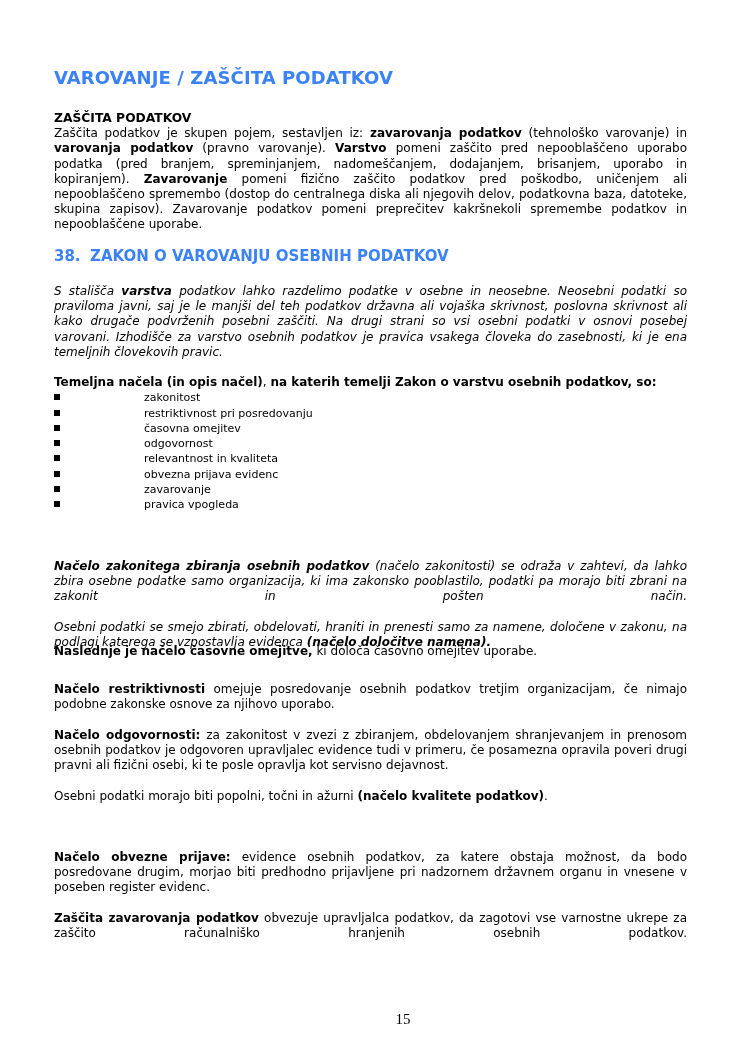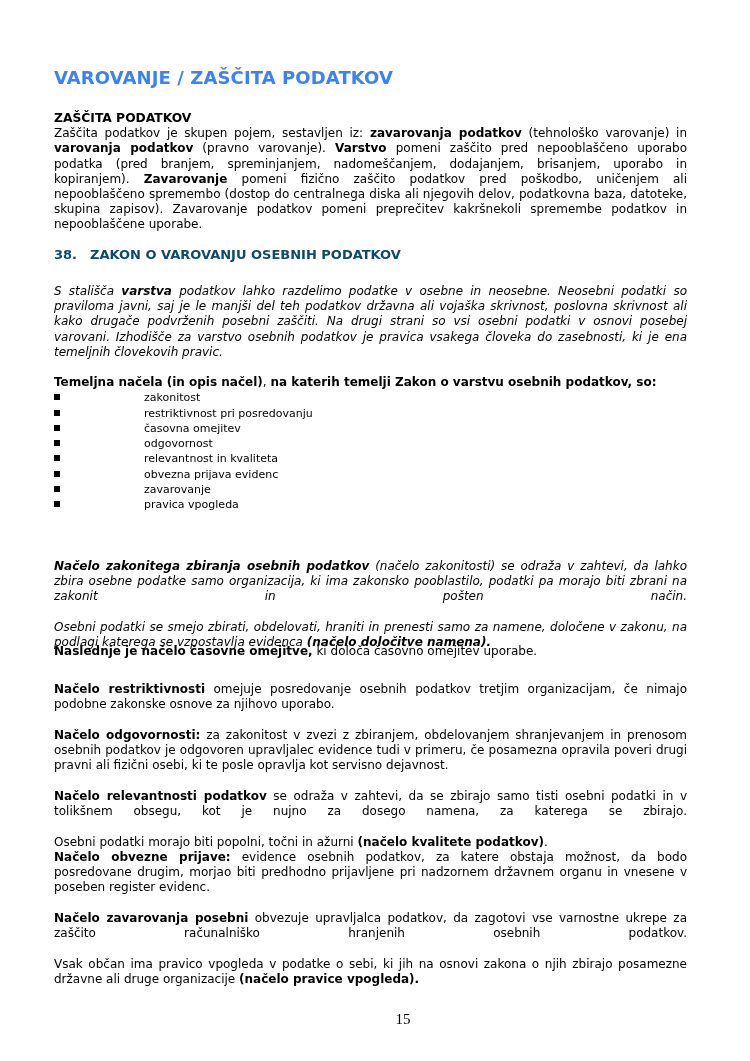--- a/index.html
+++ b/index.html
@@ -7,21 +7,21 @@
          font-family: "DejaVu Sans", sans-serif; color: #000; }
   .page { position: absolute; left: 54px; top: 0; width: 633px; }
   .title { position: absolute; top: 67px; left: 0; width: 633px; text-align: left;
            color: #3b82f6; font-weight: bold; font-size: 18px; letter-spacing: 0.1px; }
   .p { font-size: 12px; line-height: 15.2px; text-align: justify; margin: 0; }
   .p::after { content: ""; display: inline-block; width: 100%; height: 0; }
   .p.last::after { display: none; }
   .block { position: absolute; left: 0; width: 633px; }
   b { font-weight: bold; }
   .h2 { font-size: 12.3px; font-weight: bold; line-height: 15.2px; }
-  .sec { font-size: 13px; font-weight: bold; color: #0c4a6e; }
+  .sec { font-size: 15px; font-weight: bold; color: #3b82f6; }
   .sec .num { display: inline-block; width: 36px; }
   ul.list { list-style: none; margin: 0; padding: 0; }
   ul.list li { font-size: 11px; line-height: 15.3px; position: relative; padding-left: 90px; }
   ul.list li .bullet { position: absolute; left: 0; top: 4px; width: 6px; height: 6px; background: #000; }
   .pagenum { position: absolute; top: 1011px; left: 0; width: 750px; text-align: center;
              font-family: "Liberation Serif", serif; font-size: 15px; margin-left: 28px; }
 </style>
 </head>
 <body>
 
@@ -67,28 +67,26 @@
 
   <div class="block" style="top:682px;">
     <p class="p last"><b>Načelo restriktivnosti</b><span> omejuje posredovanje osebnih podatkov tretjim organizacijam, če nimajo podobne zakonske osnove za njihovo uporabo.</span></p>
   </div>
 
   <div class="block" style="top:728px;">
     <p class="p last"><b>Načelo odgovornosti:</b><span> za zakonitost v zvezi z zbiranjem, obdelovanjem shranjevanjem in prenosom osebnih podatkov je odgovoren upravljalec evidence tudi v primeru, če posamezna opravila poveri drugi pravni ali fizični osebi, ki te posle opravlja kot servisno dejavnost.</span></p>
   </div>
 
   <div class="block" style="top:789px;">
-    <p class="p"><b>Načelo relevantnosti podatkov</b><span> se odraža v zahtevi, da se zbirajo samo tisti osebni podatki in v tolikšnem obsegu, kot je nujno za dosego namena, za katerega se zbirajo.</span></p>
     <p class="p last"><span>Osebni podatki morajo biti popolni, točni in ažurni </span><b>(načelo kvalitete podatkov)</b><span>.</span></p>
   </div>
 
   <div class="block" style="top:850px;">
     <p class="p last"><b>Načelo obvezne prijave:</b><span> evidence osebnih podatkov, za katere obstaja možnost, da bodo posredovane drugim, morjao biti predhodno prijavljene pri nadzornem državnem organu in vnesene v poseben register evidenc.</span></p>
   </div>
 
   <div class="block" style="top:911px;">
-    <p class="p"><b>Načelo zavarovanja posebni</b><span> obvezuje upravljalca podatkov, da zagotovi vse varnostne ukrepe za zaščito računalniško hranjenih osebnih podatkov.</span></p>
-    <p class="p last"><span>Vsak občan ima pravico vpogleda v podatke o sebi, ki jih na osnovi zakona o njih zbirajo posamezne državne ali druge organizacije </span><b>(načelo pravice vpogleda).</b></p>
+    <p class="p"><b>Zaščita zavarovanja podatkov</b><span> obvezuje upravljalca podatkov, da zagotovi vse varnostne ukrepe za zaščito računalniško hranjenih osebnih podatkov.</span></p>
   </div>
 
 </div>
 
 <div class="pagenum">15</div>
 
 </body></html>

